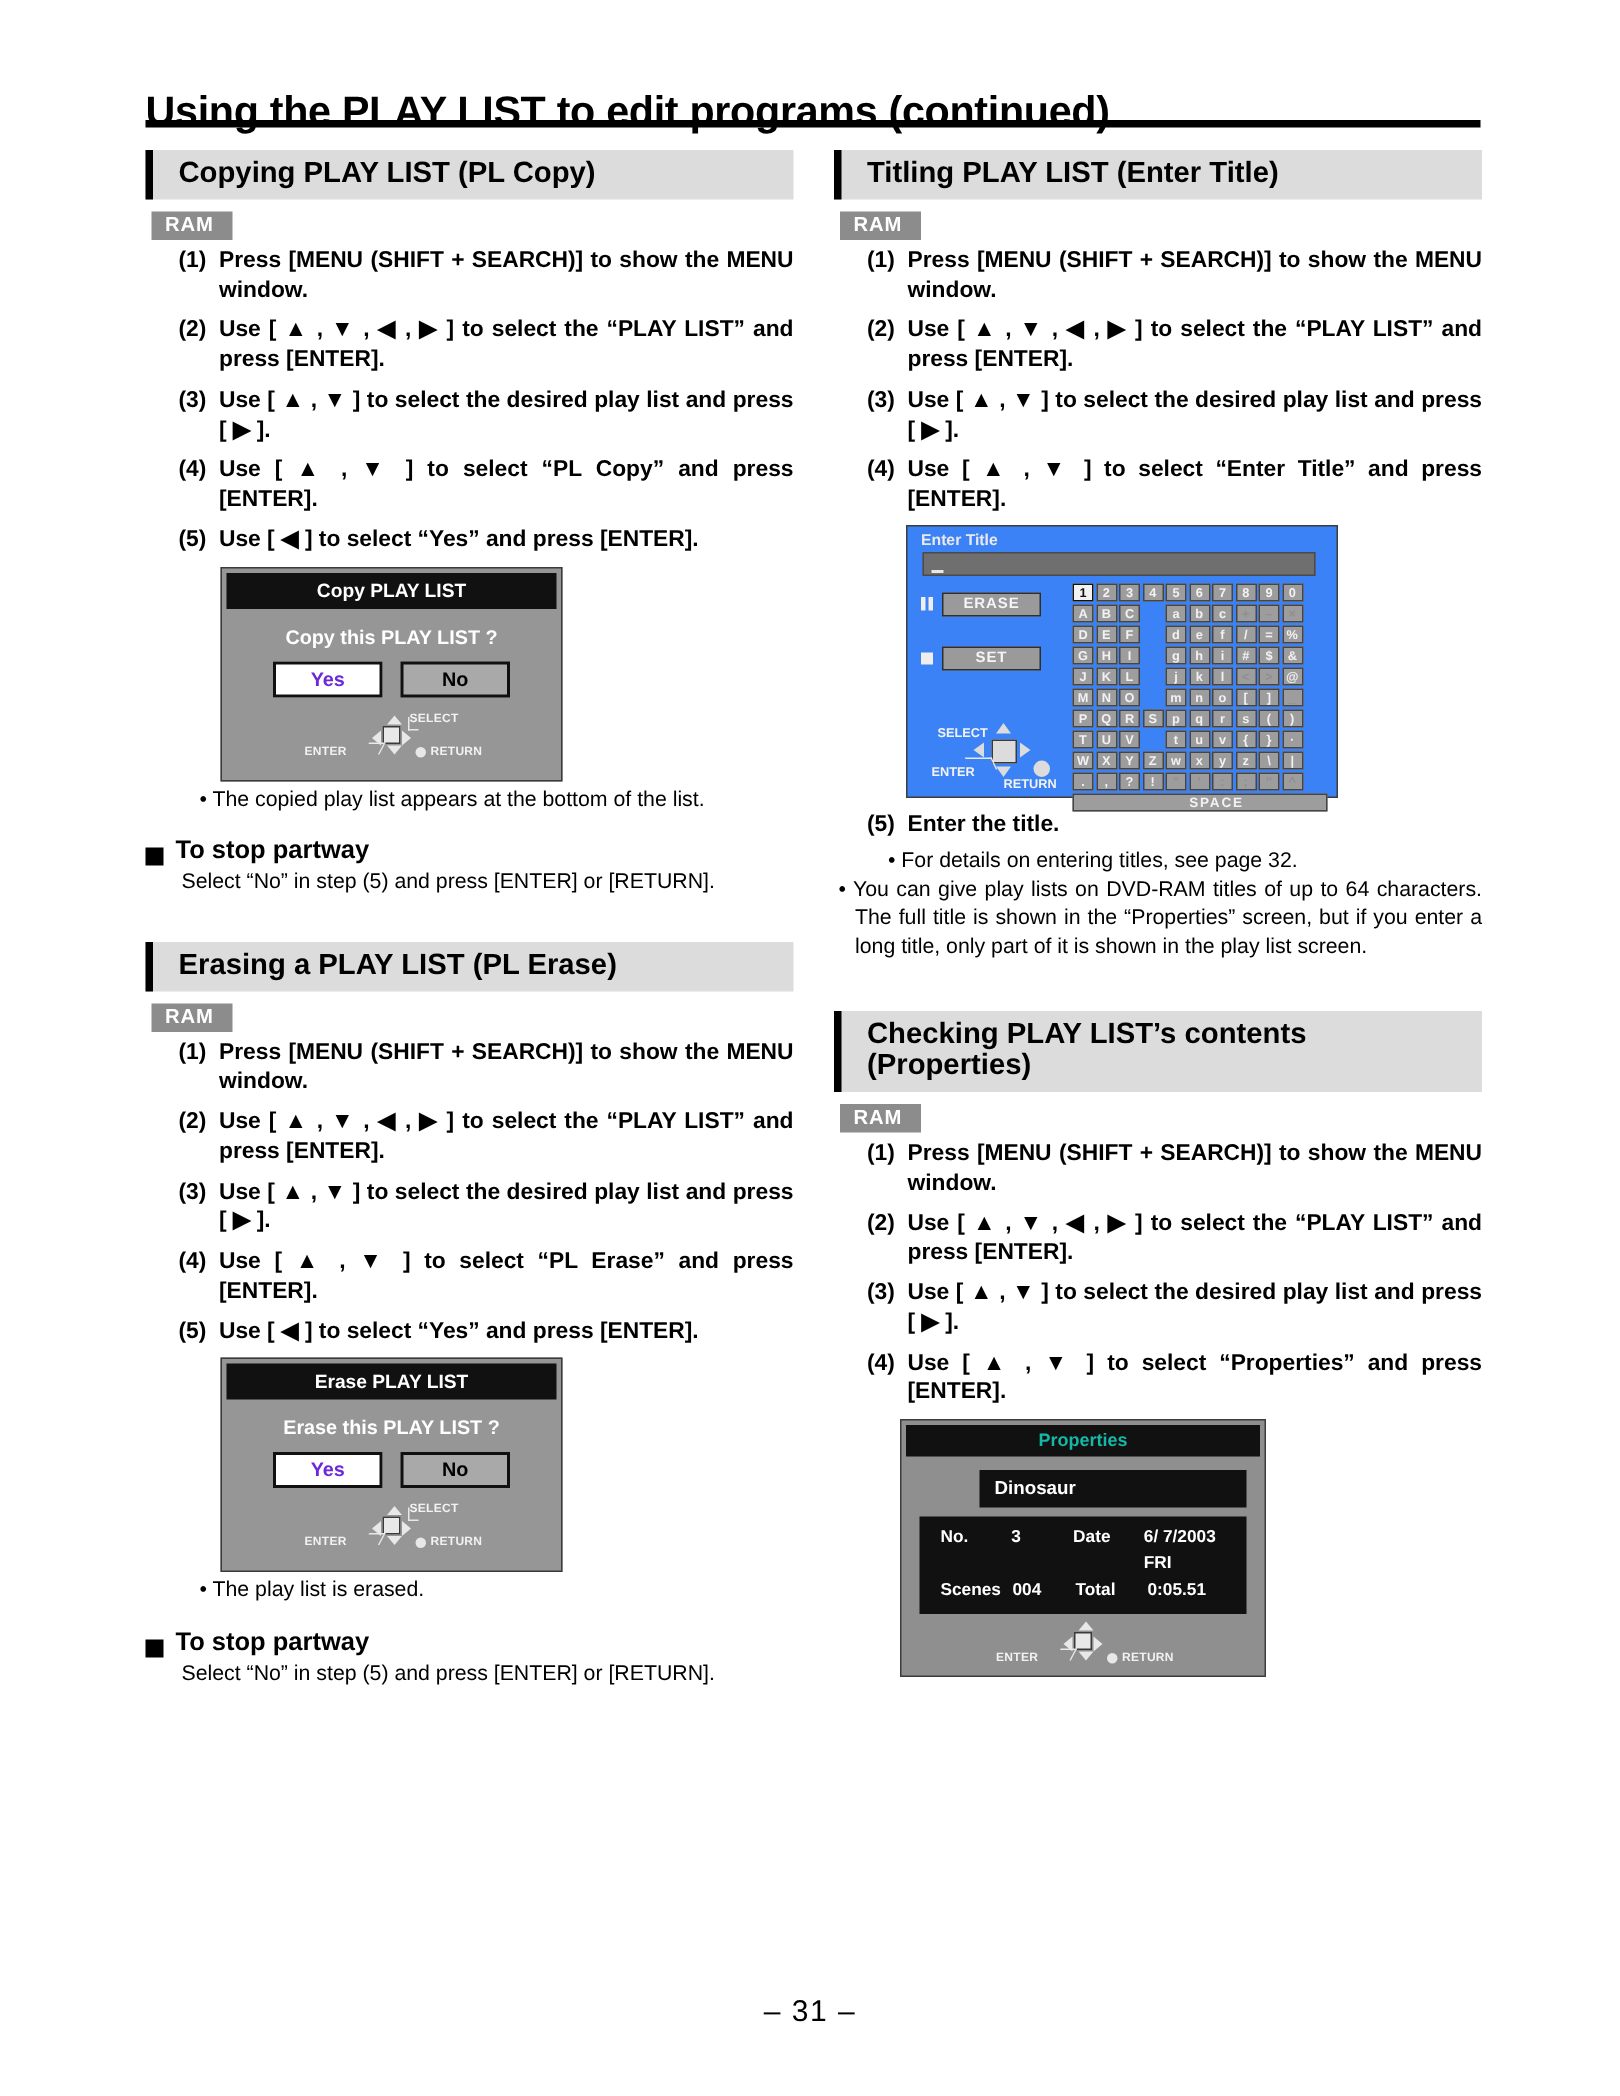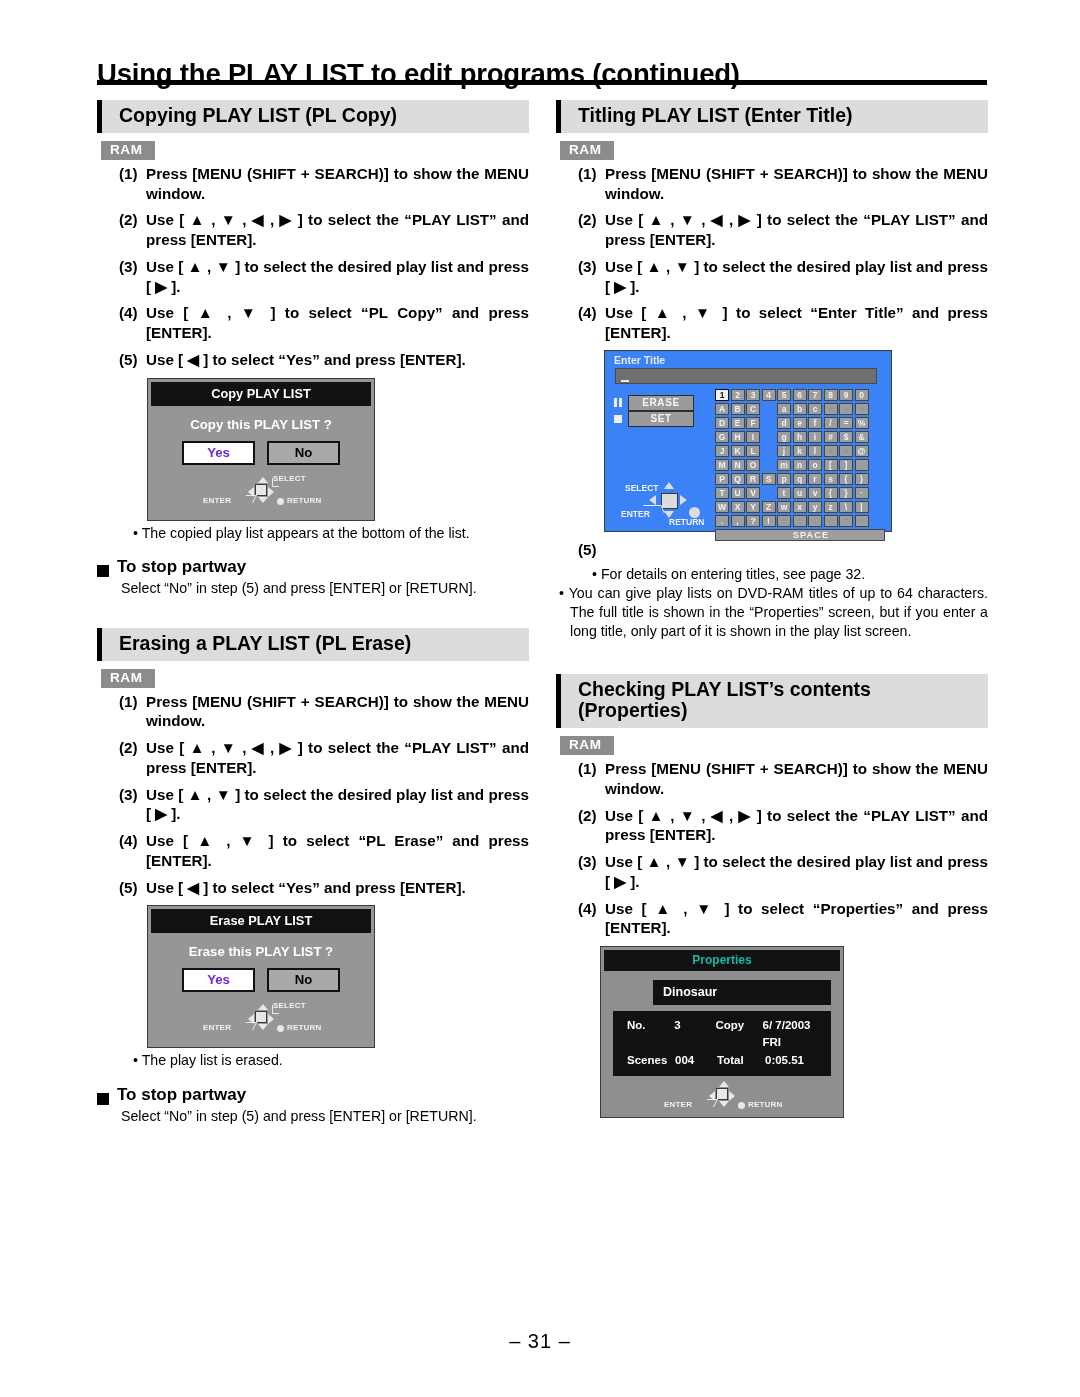--- a/index.html
+++ b/index.html
@@ -144,21 +144,21 @@
     width:288px; height:182px; margin: 7px 0 0 48px; color:#f0f0f0;
   }
   .et-title { position:absolute; left:9px; top:3px; font-size:10.5px; font-weight:bold; color:#e9e9e9; }
   .et-input {
     position:absolute; left:10px; top:17px; width:262px; height:16px;
     background:#6f6f6f; border:1px solid #4a4a4a;
   }
   .et-caret { position:absolute; left:5px; top:11px; width:8px; height:2px; background:#e8e8e8; }
 
   .et-side { position:absolute; left:9px; top:44px; }
-  .et-btnrow { display:flex; align-items:center; gap:6px; margin-bottom:0; }
+  .et-btnrow { display:flex; align-items:center; gap:6px; margin-bottom:20px; }
   .pause-ic { width:8px; height:9px; display:inline-block; position:relative; }
   .pause-ic::before, .pause-ic::after {
     content:""; position:absolute; top:0; width:2.5px; height:9px; background:#eee;
   }
   .pause-ic::before { left:0; } .pause-ic::after { left:5px; }
   .stop-ic { width:8px; height:8px; background:#eee; display:inline-block; }
   .et-key {
     width:66px; text-align:center; font-size:10px; font-weight:bold;
     background:#9a9a9a; border:1.5px solid #2e2e2e; color:#f5f5f5;
     padding:1px 0 2px 0; letter-spacing:0.6px;
@@ -546,20 +546,21 @@
         <span class="et-lbl sel-l">SELECT</span>
         <span class="et-lbl ent-l">ENTER</span>
         <span class="et-dot"></span>
         <span class="et-lbl ret-l">RETURN</span>
       </div>
     </div>
 
     <div class="steps" style="margin-top:8px">
       <div class="step">
         <span class="num">(5)</span>
+        <span class="txt nojust">Enter the title.</span>
       </div>
     </div>
     <p class="bullet" style="margin-top:-2px">• For details on entering titles, see page 32.</p>
 
     <p class="fyr-body">• You can give play lists on DVD-RAM titles of up to 64 characters. The full title is shown in the “Properties” screen, but if you enter a long title, only part of it is shown in the play list screen.</p>
 
     
     <div style="height:32px"></div>
     <div class="sec-head">
       <span>Checking PLAY LIST’s contents</span><br>
@@ -587,21 +588,21 @@
     </div>
 
     
     <div class="prop">
       <div class="prop-title">Properties</div>
       <div class="prop-name">Dinosaur</div>
       <div class="prop-info">
         <div class="pi-row">
           <span class="pi-a">No.</span>
           <span class="pi-b">3</span>
-          <span class="pi-c">Copy</span>
+          <span class="pi-c">Date</span>
           <span>6/ 7/2003 FRI</span>
         </div>
         <div class="pi-row">
           <span class="pi-a">Scenes</span>
           <span class="pi-b">004</span>
           <span class="pi-c">Total</span>
           <span>0:05.51</span>
         </div>
       </div>
       <div class="prop-dpad dpad-wrap center">

